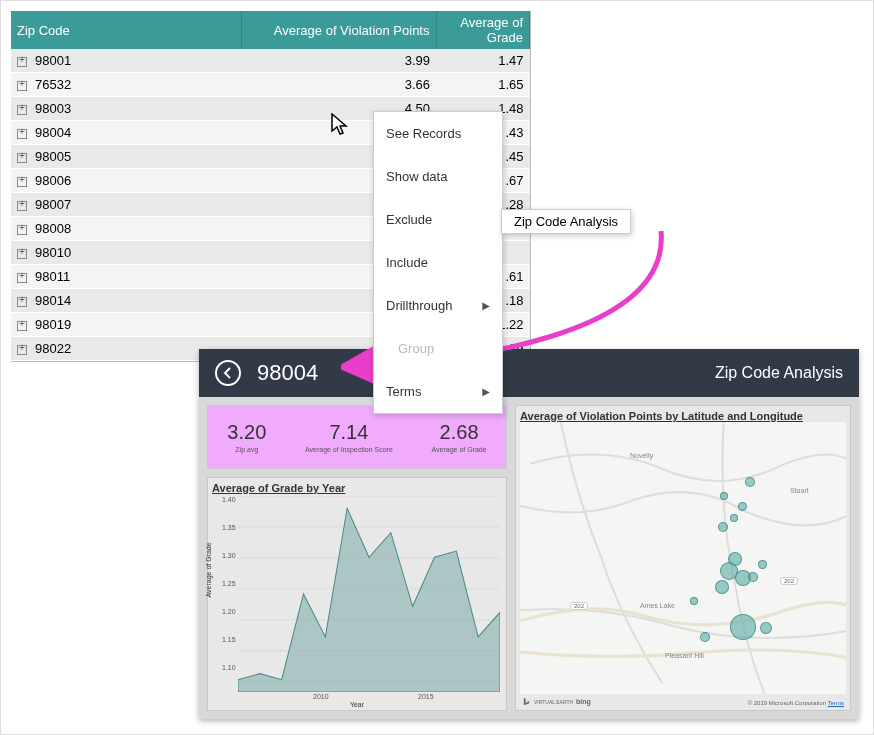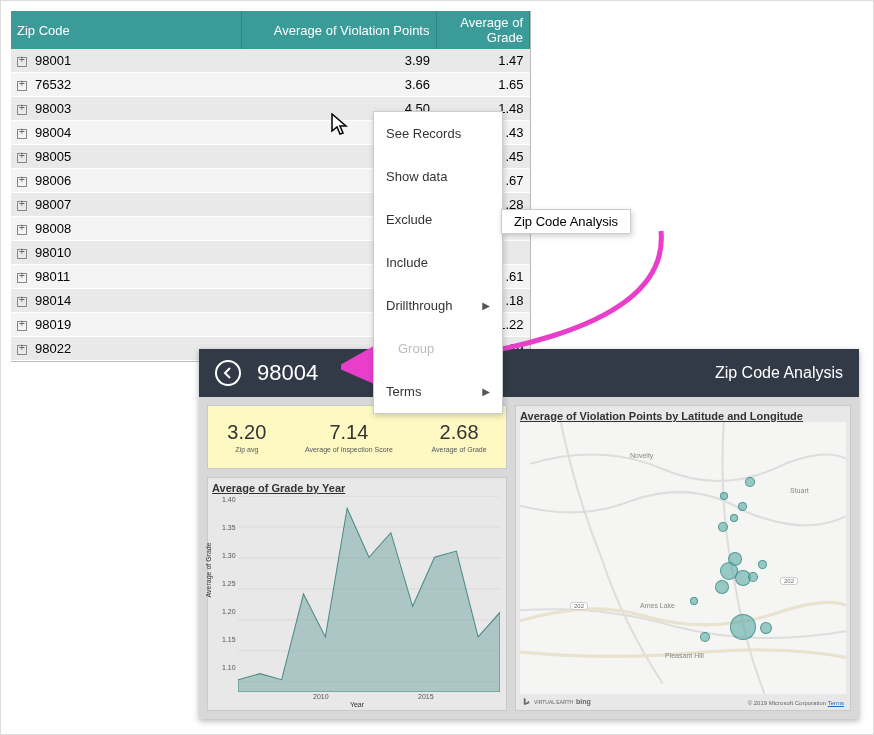--- a/index.html
+++ b/index.html
@@ -34,21 +34,21 @@
   
   .dash { position:absolute; top:348px; left:198px; width:660px; height:370px; background:#d8d8d8; box-shadow:0 2px 6px rgba(0,0,0,.3); }
   .dash-head { background:#323a47; color:#fff; height:48px; display:flex; align-items:center; padding:0 16px; justify-content:space-between;}
   .back-btn { width:26px; height:26px; border:2px solid #fff; border-radius:50%; display:flex; align-items:center; justify-content:center; margin-right:16px;}
   .back-btn svg { width:14px; height:14px; }
   .dash-title-left { display:flex; align-items:center; }
   .zip-large { font-size:22px; font-weight:300; }
   .dash-title-right { font-size:16px; font-weight:300; }
   .dash-body { display:flex; gap:8px; padding:8px; height:calc(100% - 48px);}
   .left-col { width:300px; display:flex; flex-direction:column; gap:8px;}
-  .kpi-card { background:#fef9c3; border:1px solid #c9c9c9; height:64px; display:flex; justify-content:space-around; align-items:center;}
+  .kpi-card { background:#f0abfc; border:1px solid #c9c9c9; height:64px; display:flex; justify-content:space-around; align-items:center;}
   .kpi { text-align:center; }
   .kpi .v { font-size:20px; color:#333;}
   .kpi .l { font-size:7px; color:#555; margin-top:2px;}
   .chart-card { background:#e8e8e8; border:1px solid #c9c9c9; flex:1; position:relative; padding:4px;}
   .chart-title { font-size:11px; color:#333; font-weight:bold; margin-bottom:2px;text-decoration:underline;}
   .chart-area { position:absolute; top:18px; left:30px; right:6px; bottom:18px;}
   .ylbl { position:absolute; left:4px; top:50%; transform:rotate(-90deg) translateY(-50%); transform-origin:left center; font-size:7px; color:#333;}
   .xlbl { position:absolute; bottom:2px; left:50%; transform:translateX(-50%); font-size:7px; color:#333;}
   .tick { position:absolute; font-size:7px; color:#555;}
   .right-col { flex:1; background:#e8e8e8; border:1px solid #c9c9c9; position:relative; padding:4px;}

